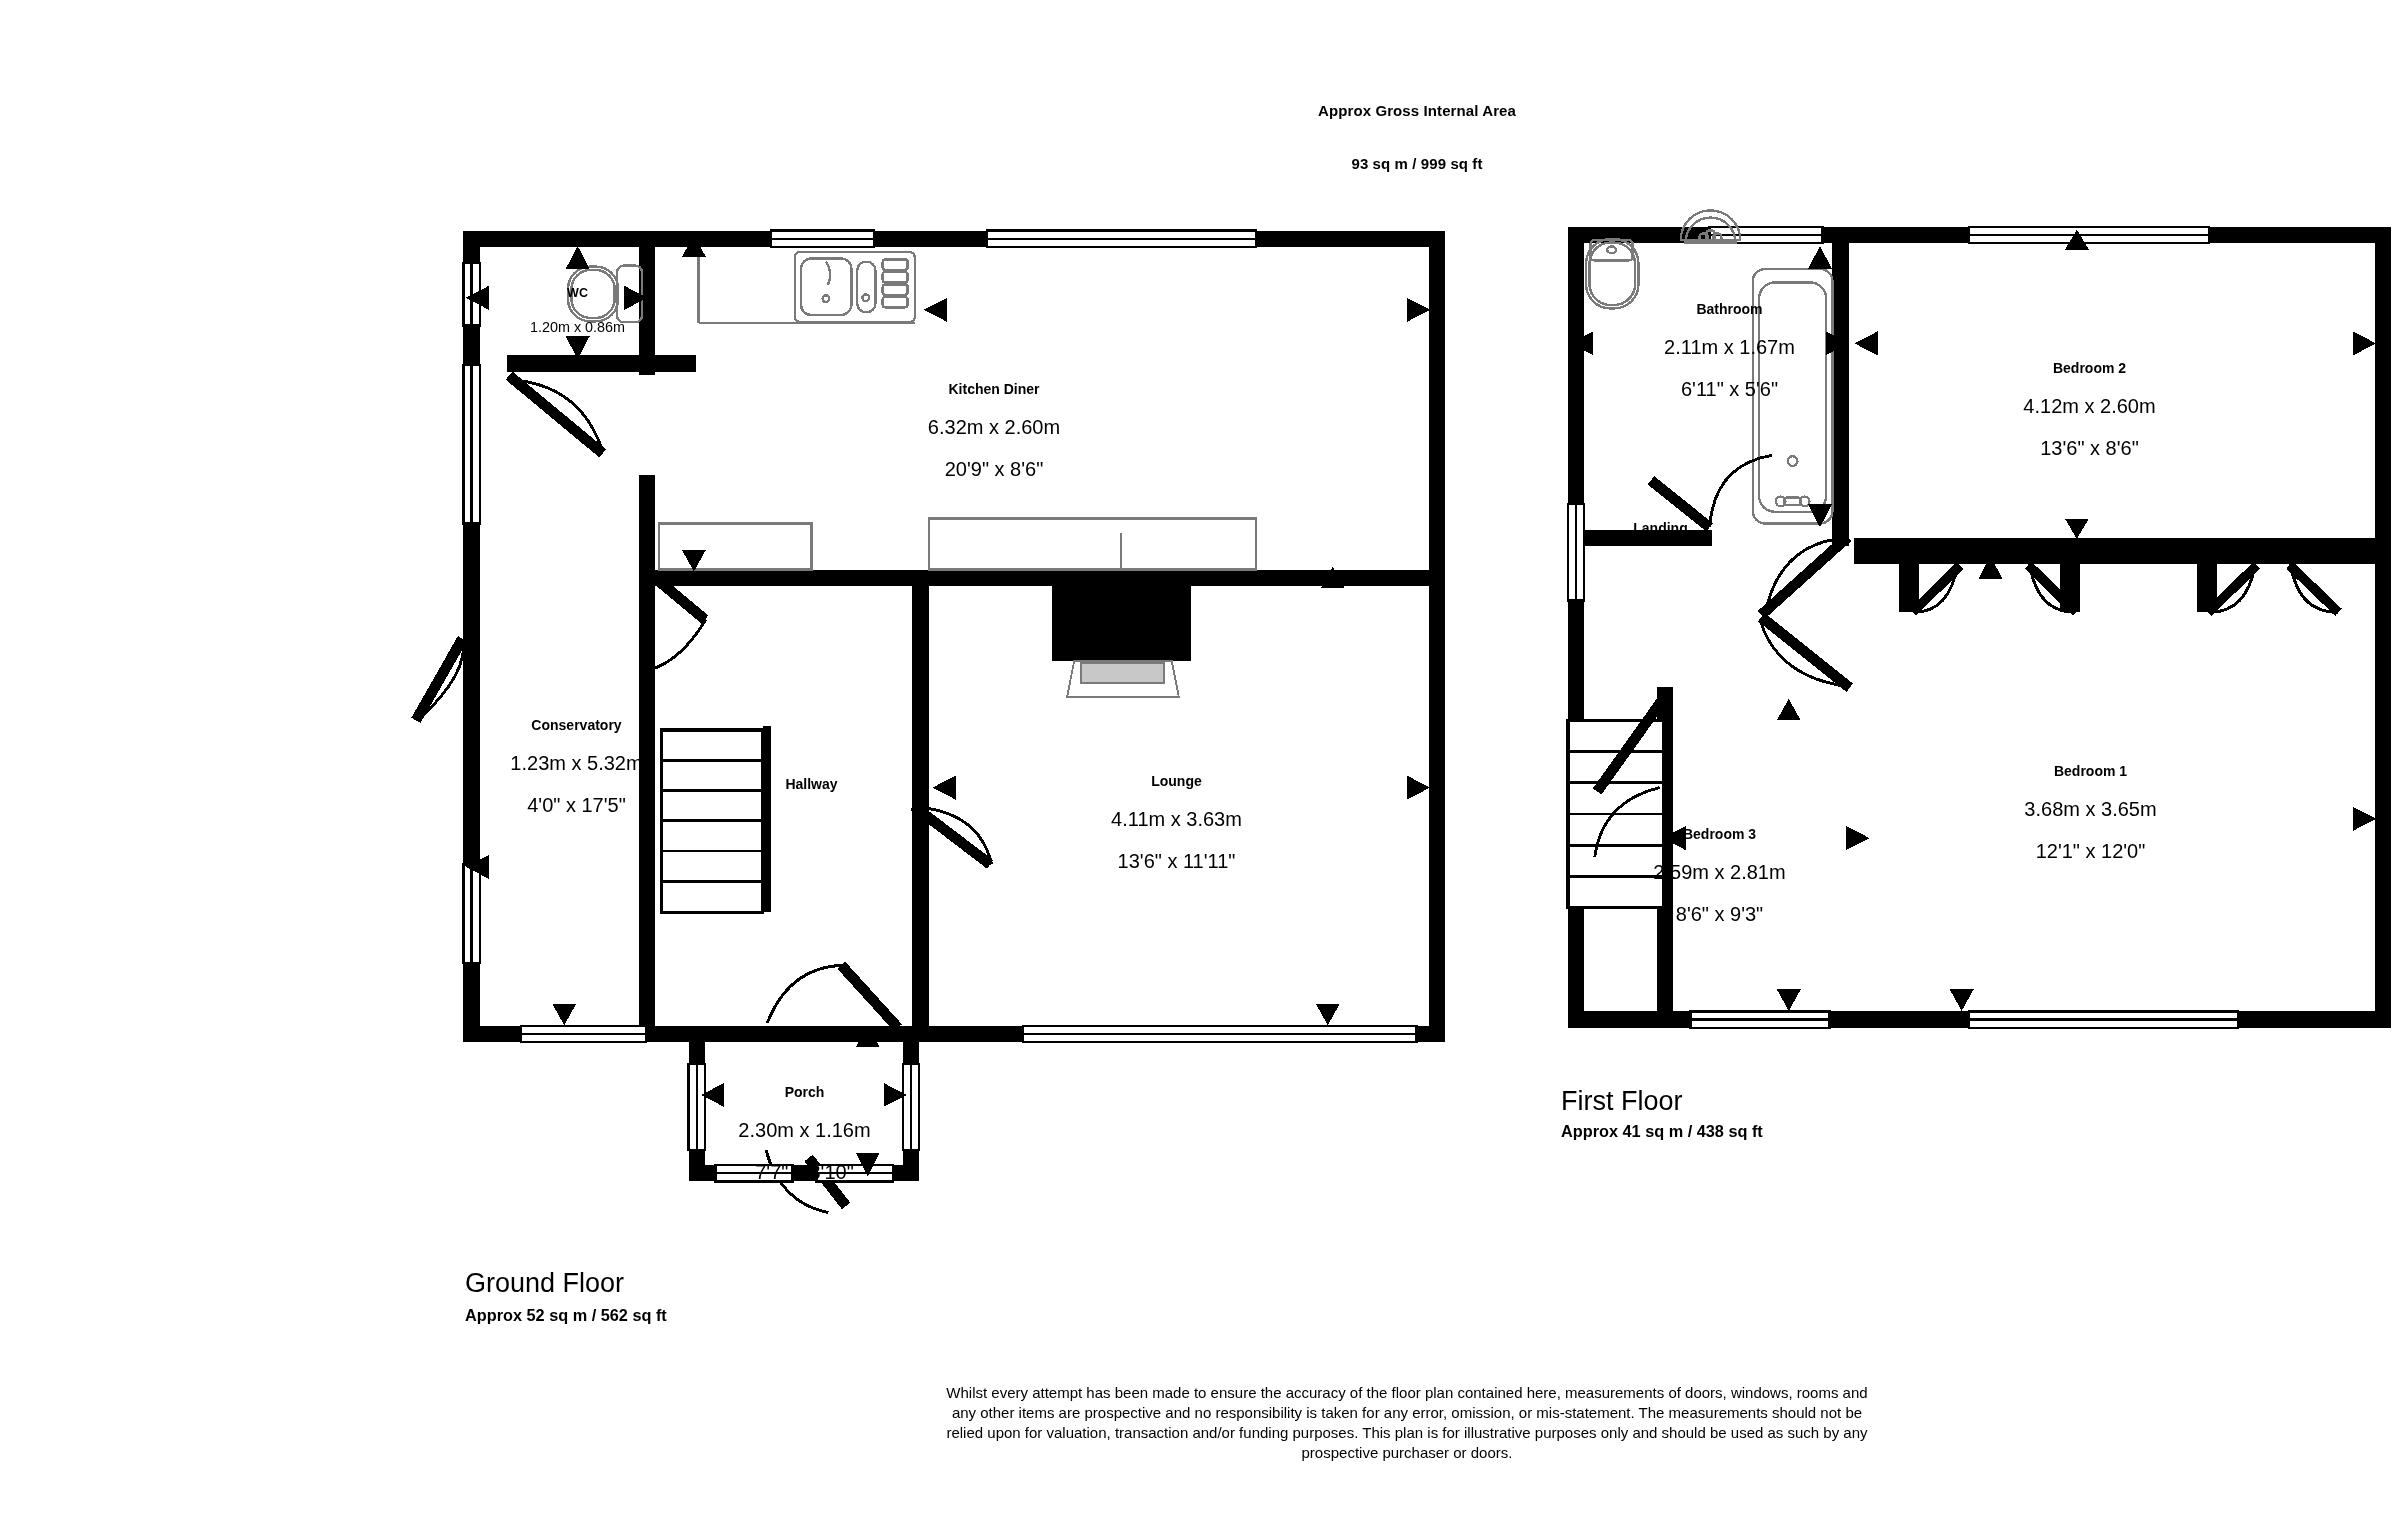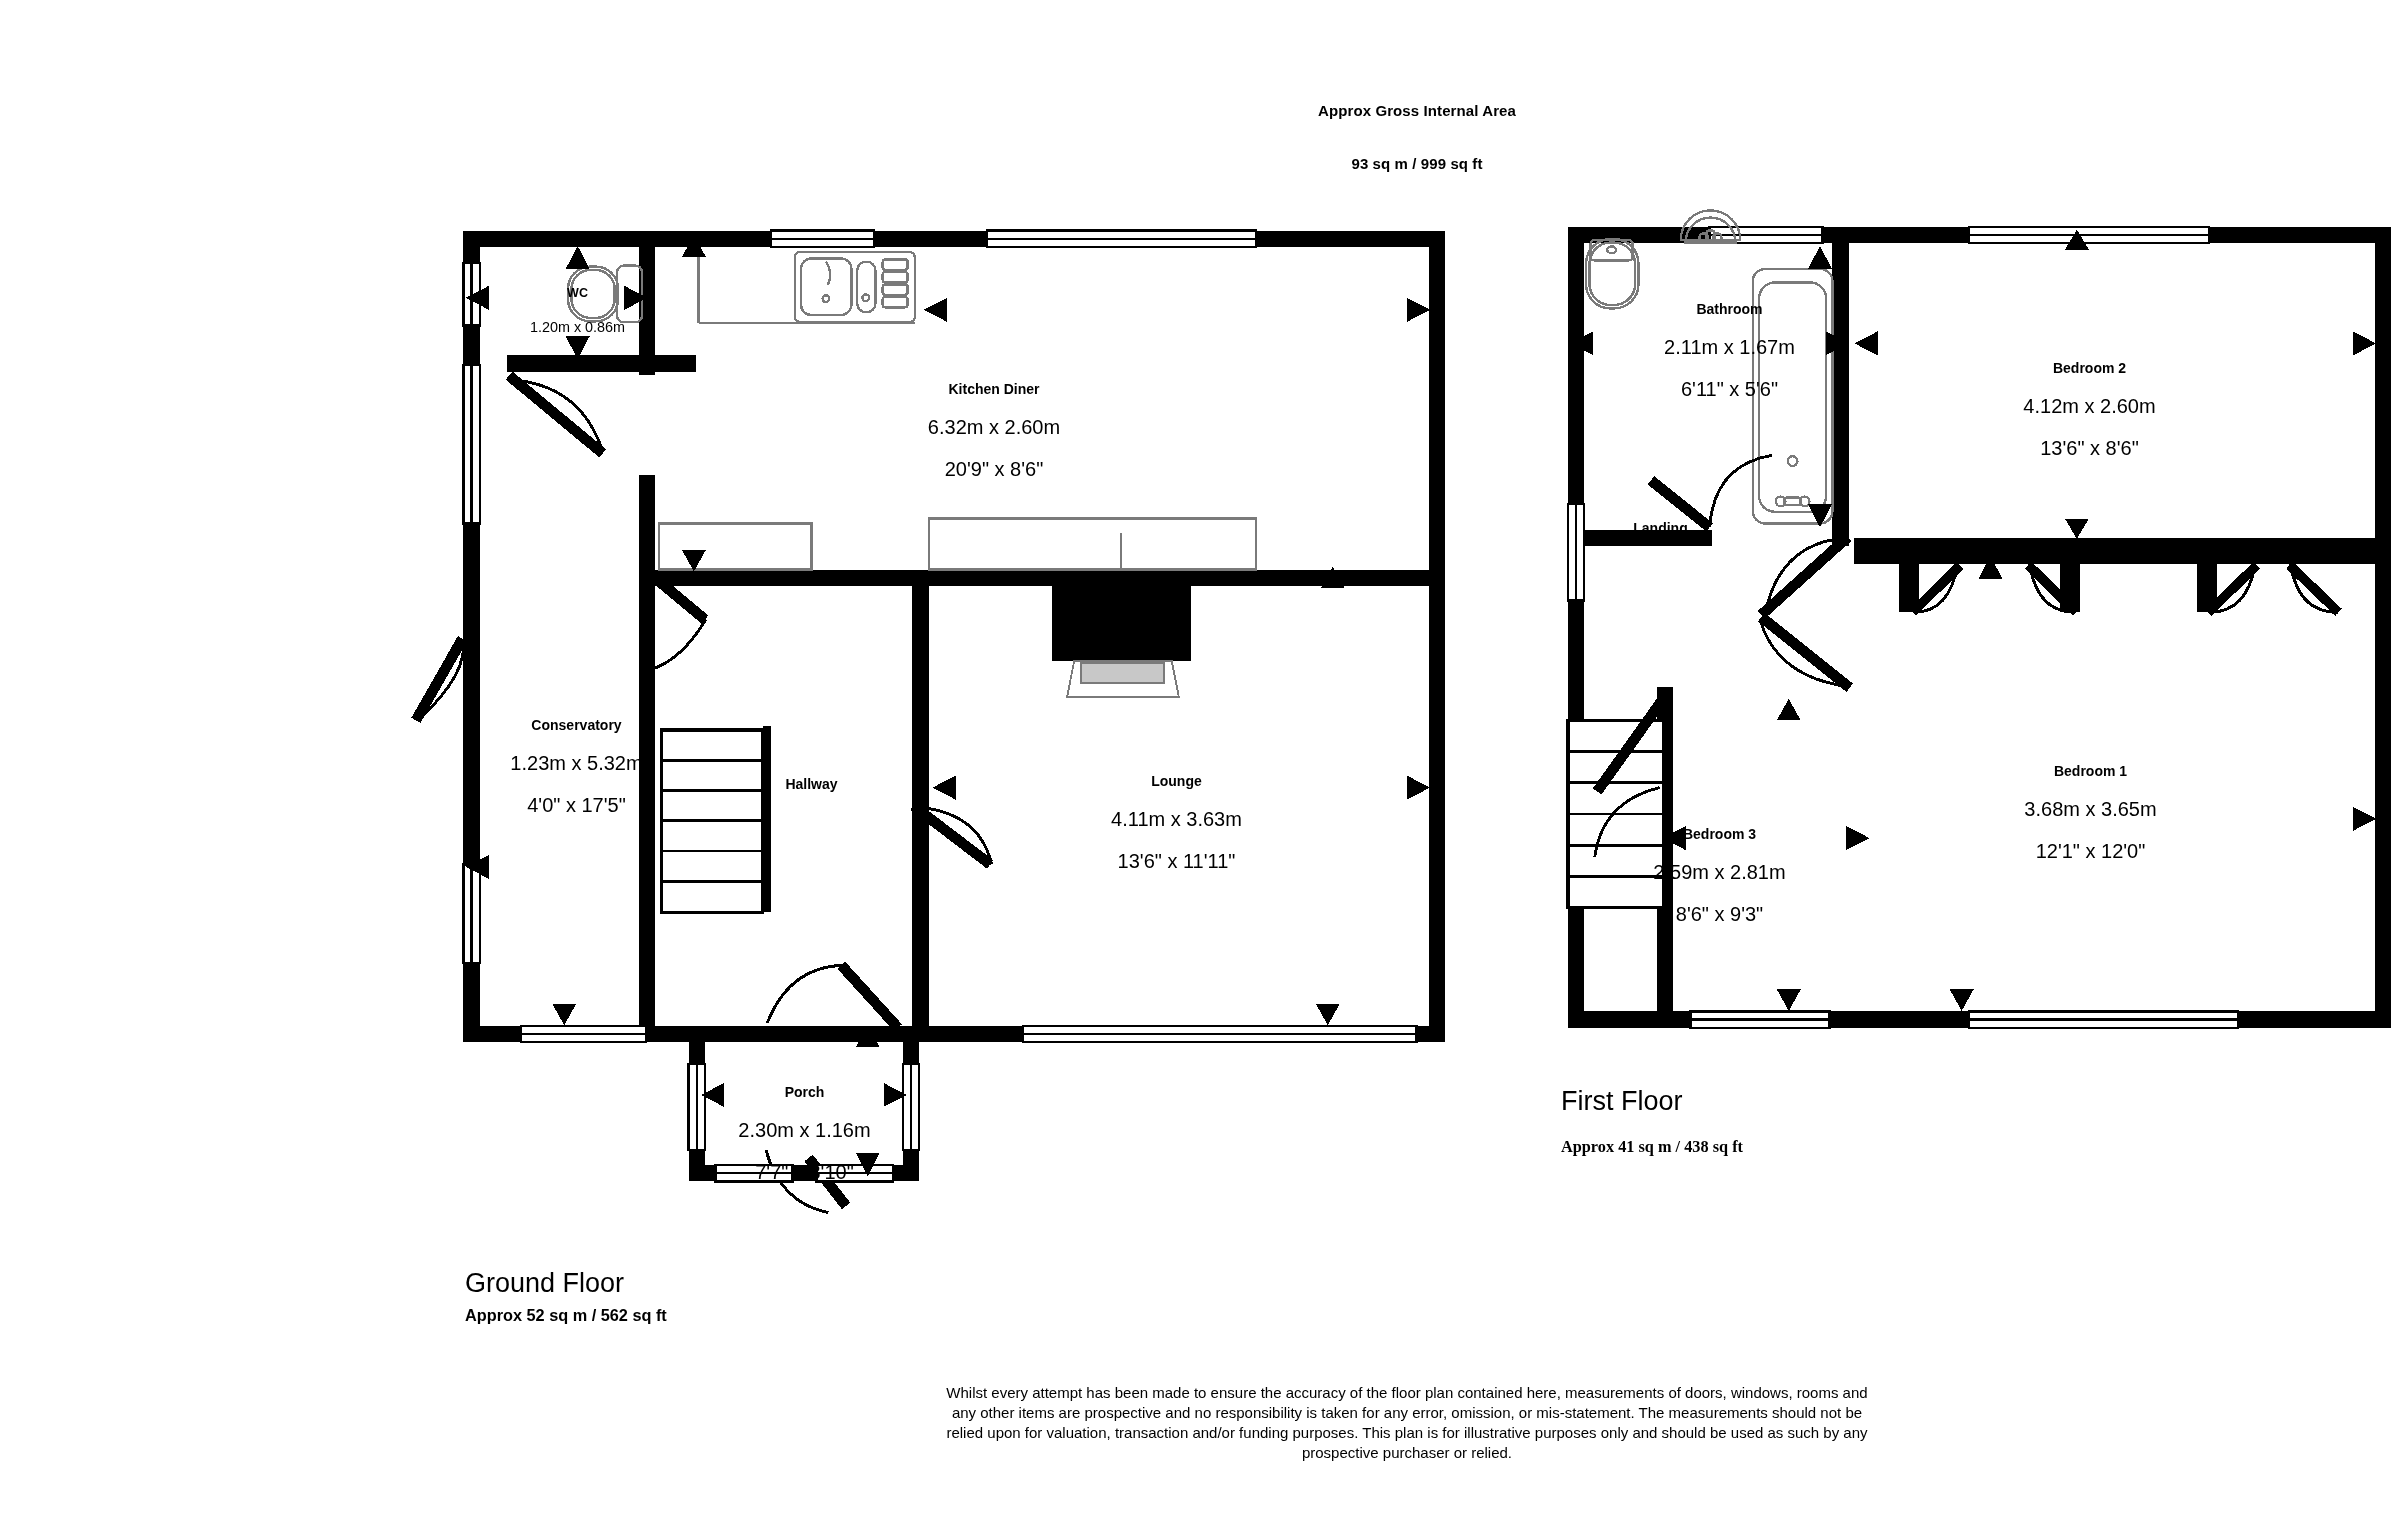--- a/index.html
+++ b/index.html
@@ -419,24 +419,24 @@
 </div>
 
 <div class="tx" style="left:1951px;top:745px;width:279px;">
   <div class="rmname">Bedroom 1</div>
   <div class="rmdim">3.68m x 3.65m</div>
   <div class="rmdim">12'1" x 12'0"</div>
 </div>
 
 <div style="position:absolute;left:1561px;top:1086px;width:432px;">
   <div class="floorname">First Floor</div>
-  <div class="floorarea" style="margin-top:20px;font-family:Liberation Serif, serif;">Approx 41 sq m / 438 sq ft</div>
+  <div class="floorarea" style="margin-top:5px;">Approx 41 sq m / 438 sq ft</div>
 </div>
 
 <div class="disclaimer" style="position:absolute;left:658px;top:1383px;width:1498px;">
   <div>Whilst every attempt has been made to ensure the accuracy of the floor plan contained here, measurements of doors, windows, rooms and</div>
   <div>any other items are prospective and no responsibility is taken for any error, omission, or mis-statement. The measurements should not be</div>
   <div>relied upon for valuation, transaction and/or funding purposes. This plan is for illustrative purposes only and should be used as such by any</div>
-  <div>prospective purchaser or relied.</div>
+  <div>prospective purchaser or doors.</div>
 </div>
 
 </div>
 
 
 </body></html>

